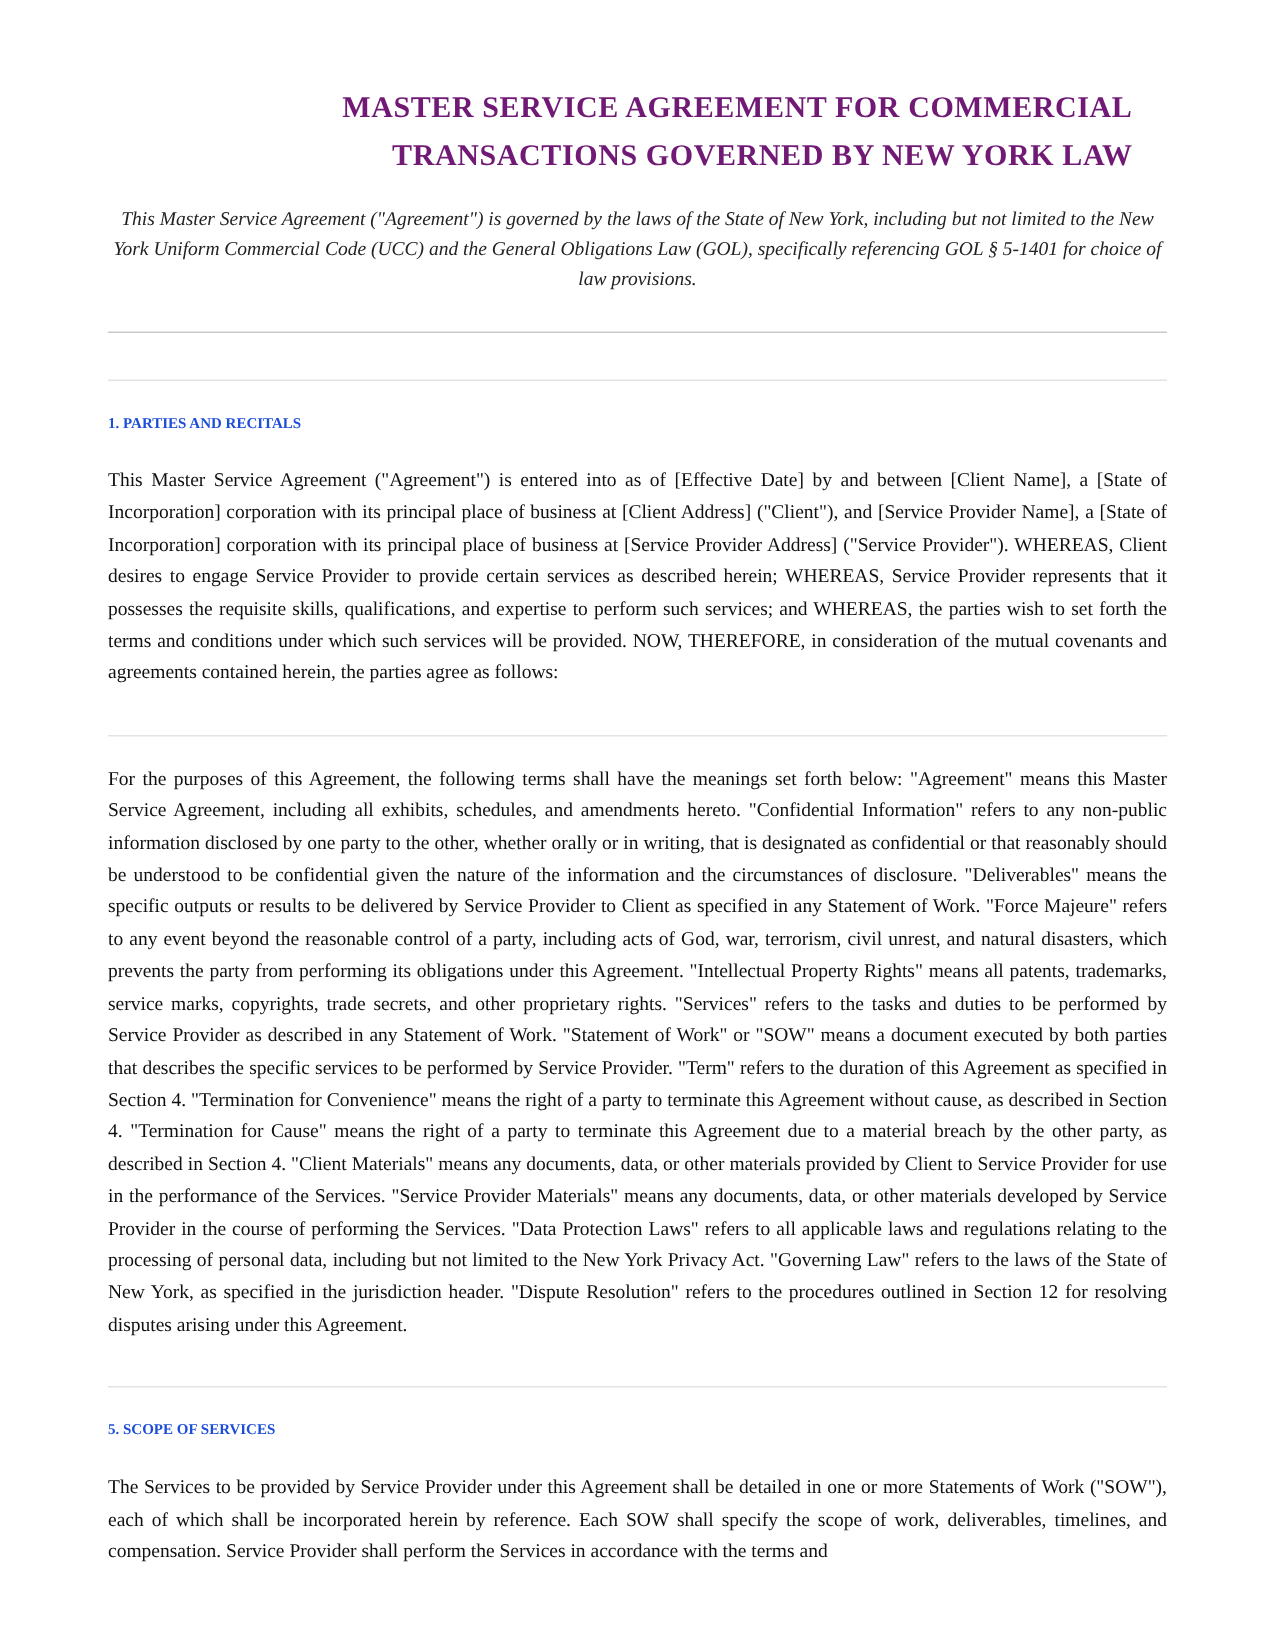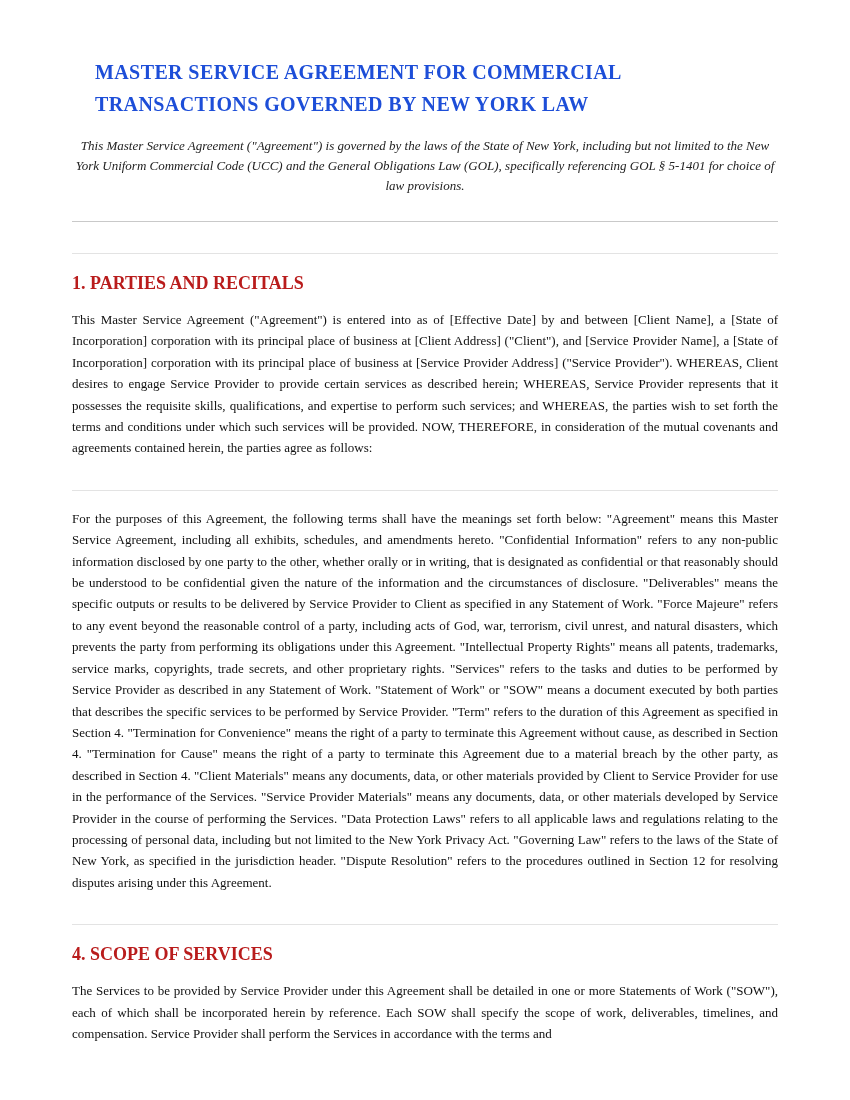--- a/index.html
+++ b/index.html
@@ -17,23 +17,23 @@
     padding: 56px 72px 0 72px;
     font-family: "Liberation Serif", "DejaVu Serif", serif;
     color: #000000;
   }
   .doc-title {
     max-width: 660px;
     margin: 0 auto;
     font-size: 20px;
     line-height: 32px;
     font-weight: bold;
-    text-align: left;
+    text-align: right;
     letter-spacing: 0.4px;
-    color: #1d4ed8;
+    color: #701a75;
   }
   .doc-subtitle {
     max-width: 706px;
     margin: 16px auto 0 auto;
     font-style: italic;
     font-size: 13px;
     line-height: 20px;
     text-align: center;
     color: #222222;
   }
@@ -44,24 +44,24 @@
   hr.rule-strong {
     border-top: 1px solid #c9c9c9;
     margin-top: 25px;
   }
   hr.rule-light {
     border-top: 1px solid #e3e3e3;
     margin-top: 31px;
   }
   .section-heading {
     margin: 20px 0 0 0;
-    font-size: 18px;
+    font-size: 10px;
     line-height: 18px;
     font-weight: bold;
-    color: #b91c1c;
+    color: #1d4ed8;
   }
   .section-body {
     margin: 17px 0 0 0;
     font-size: 13px;
     line-height: 21.4px;
     text-align: justify;
     color: #101010;
   }
 </style>
 </head>
@@ -81,17 +81,17 @@
     <p class="section-body">This Master Service Agreement ("Agreement") is entered into as of [Effective Date] by and between [Client Name], a [State of Incorporation] corporation with its principal place of business at [Client Address] ("Client"), and [Service Provider Name], a [State of Incorporation] corporation with its principal place of business at [Service Provider Address] ("Service Provider"). WHEREAS, Client desires to engage Service Provider to provide certain services as described herein; WHEREAS, Service Provider represents that it possesses the requisite skills, qualifications, and expertise to perform such services; and WHEREAS, the parties wish to set forth the terms and conditions under which such services will be provided. NOW, THEREFORE, in consideration of the mutual covenants and agreements contained herein, the parties agree as follows:</p>
   </section>
 
   <section>
     <hr class="rule-light">
     <p class="section-body">For the purposes of this Agreement, the following terms shall have the meanings set forth below: "Agreement" means this Master Service Agreement, including all exhibits, schedules, and amendments hereto. "Confidential Information" refers to any non-public information disclosed by one party to the other, whether orally or in writing, that is designated as confidential or that reasonably should be understood to be confidential given the nature of the information and the circumstances of disclosure. "Deliverables" means the specific outputs or results to be delivered by Service Provider to Client as specified in any Statement of Work. "Force Majeure" refers to any event beyond the reasonable control of a party, including acts of God, war, terrorism, civil unrest, and natural disasters, which prevents the party from performing its obligations under this Agreement. "Intellectual Property Rights" means all patents, trademarks, service marks, copyrights, trade secrets, and other proprietary rights. "Services" refers to the tasks and duties to be performed by Service Provider as described in any Statement of Work. "Statement of Work" or "SOW" means a document executed by both parties that describes the specific services to be performed by Service Provider. "Term" refers to the duration of this Agreement as specified in Section 4. "Termination for Convenience" means the right of a party to terminate this Agreement without cause, as described in Section 4. "Termination for Cause" means the right of a party to terminate this Agreement due to a material breach by the other party, as described in Section 4. "Client Materials" means any documents, data, or other materials provided by Client to Service Provider for use in the performance of the Services. "Service Provider Materials" means any documents, data, or other materials developed by Service Provider in the course of performing the Services. "Data Protection Laws" refers to all applicable laws and regulations relating to the processing of personal data, including but not limited to the New York Privacy Act. "Governing Law" refers to the laws of the State of New York, as specified in the jurisdiction header. "Dispute Resolution" refers to the procedures outlined in Section 12 for resolving disputes arising under this Agreement.</p>
   </section>
 
   <section>
     <hr class="rule-light">
-    <h2 class="section-heading">4. SCOPE OF SERVICES</h2>
+    <h2 class="section-heading">5. SCOPE OF SERVICES</h2>
     <p class="section-body">The Services to be provided by Service Provider under this Agreement shall be detailed in one or more Statements of Work ("SOW"), each of which shall be incorporated herein by reference. Each SOW shall specify the scope of work, deliverables, timelines, and compensation. Service Provider shall perform the Services in accordance with the terms and</p>
   </section>
 
 </div>
 
 </body></html>

